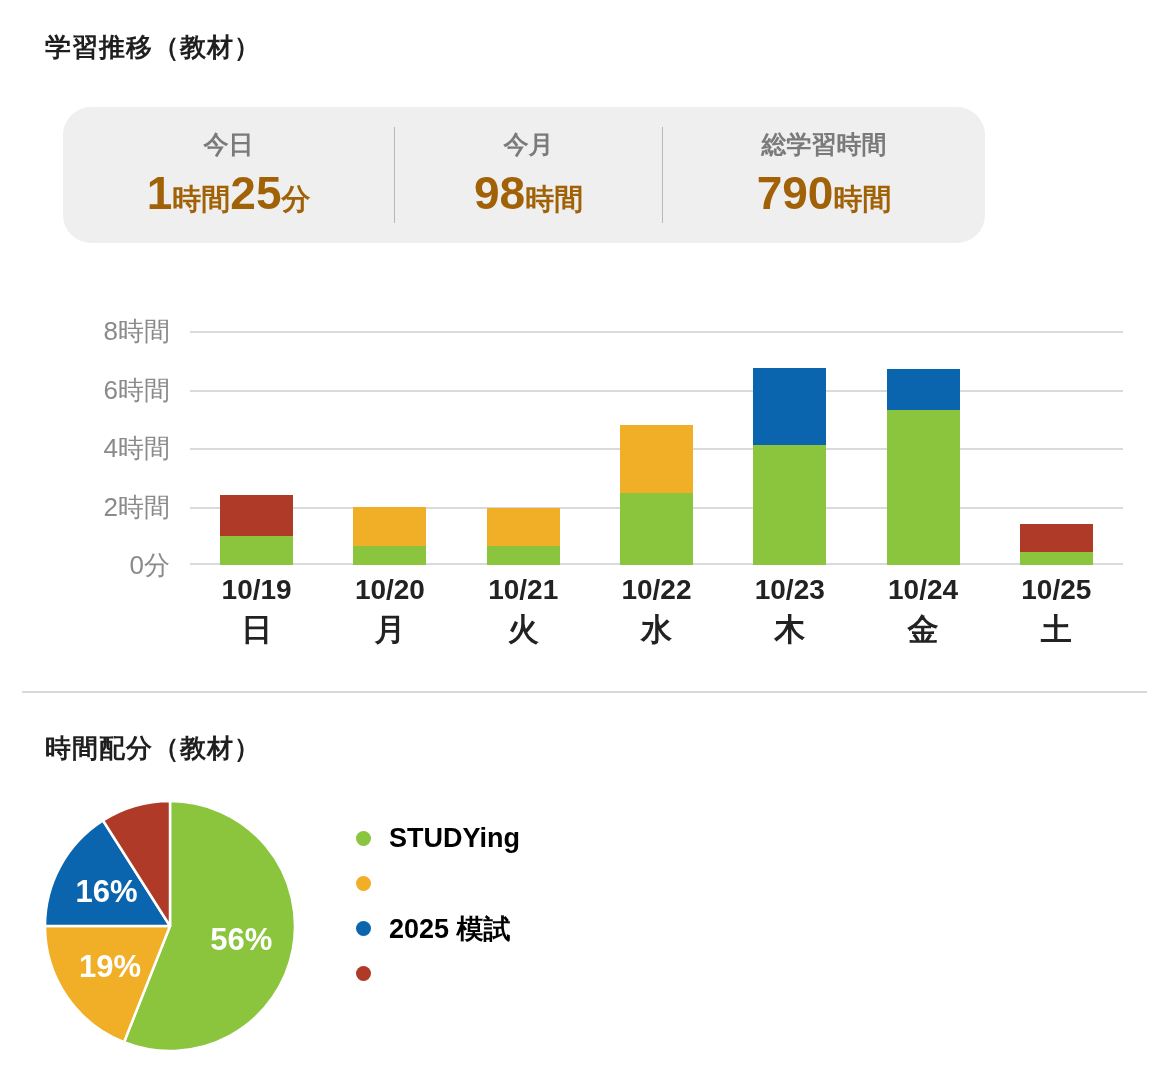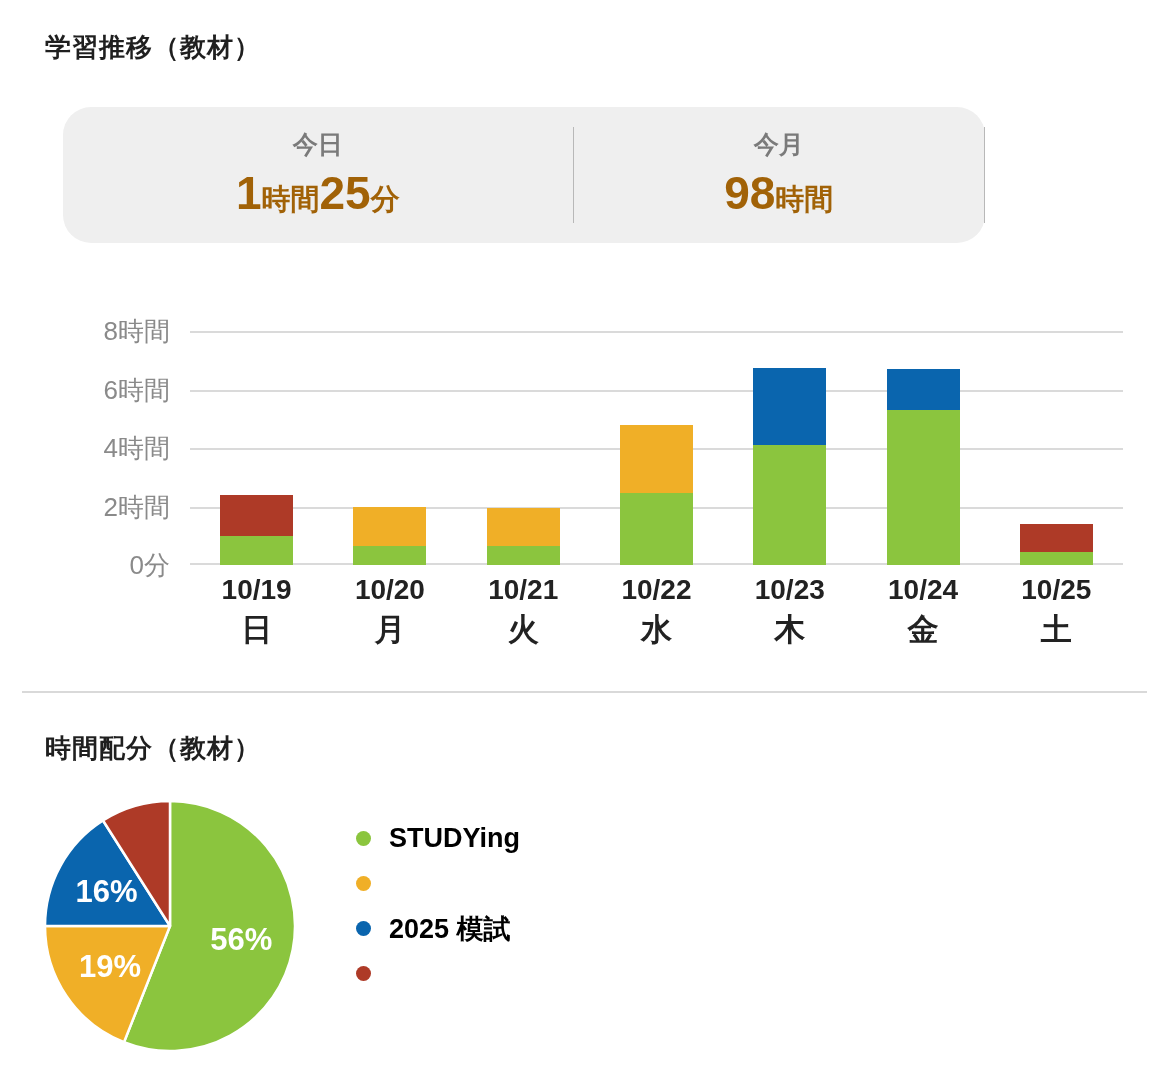--- a/index.html
+++ b/index.html
@@ -69,20 +69,24 @@
     <div class="stat-col c1">
       <div class="stat-label">今日</div>
       <div class="stat-value"><span class="num">1</span>時間<span class="num">25</span>分</div>
     </div>
     <div class="vdivider"></div>
     <div class="stat-col c2">
       <div class="stat-label">今月</div>
       <div class="stat-value"><span class="num">98</span>時間</div>
     </div>
     <div class="vdivider"></div>
+    <div class="stat-col c3">
+      <div class="stat-label">総学習時間</div>
+      <div class="stat-value"><span class="num">790</span>時間</div>
+    </div>
   </div>
 
   <div class="chart-plot" id="plot">
       <div class="gridline" style="top: 232px;"></div>
       <div class="ytick" style="top: 218px;">0分</div>
       <div class="gridline" style="top: 175.5px;"></div>
       <div class="ytick" style="top: 159.5px;">2時間</div>
       <div class="gridline" style="top: 117px;"></div>
       <div class="ytick" style="top: 101px;">4時間</div>
       <div class="gridline" style="top: 58.5px;"></div>

